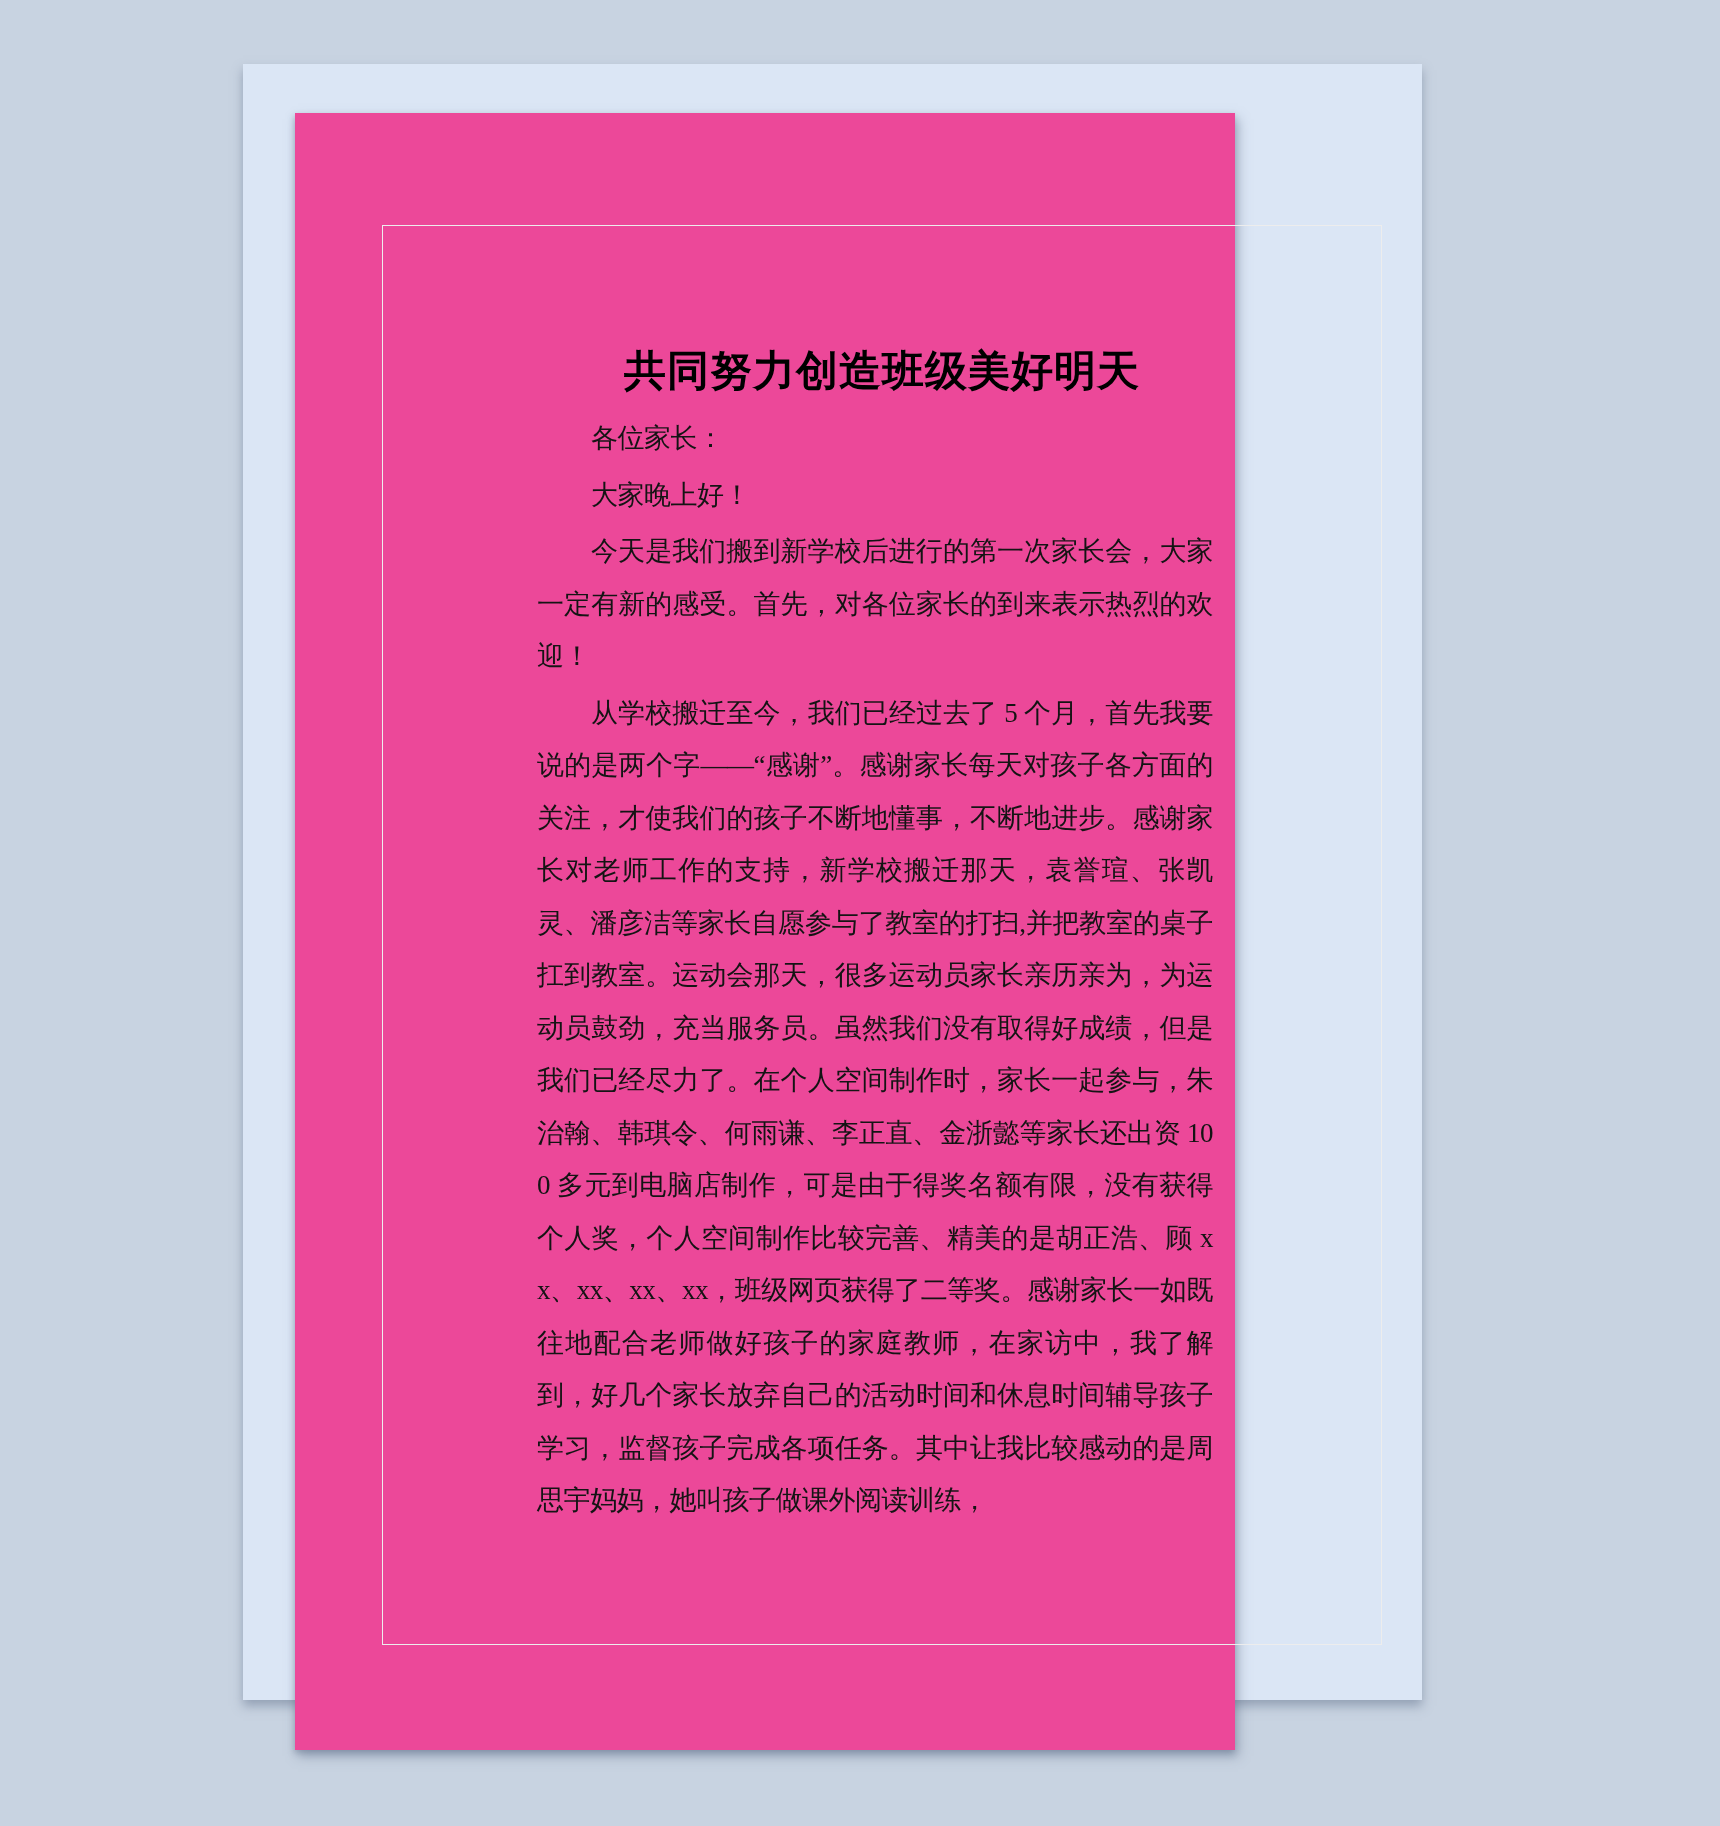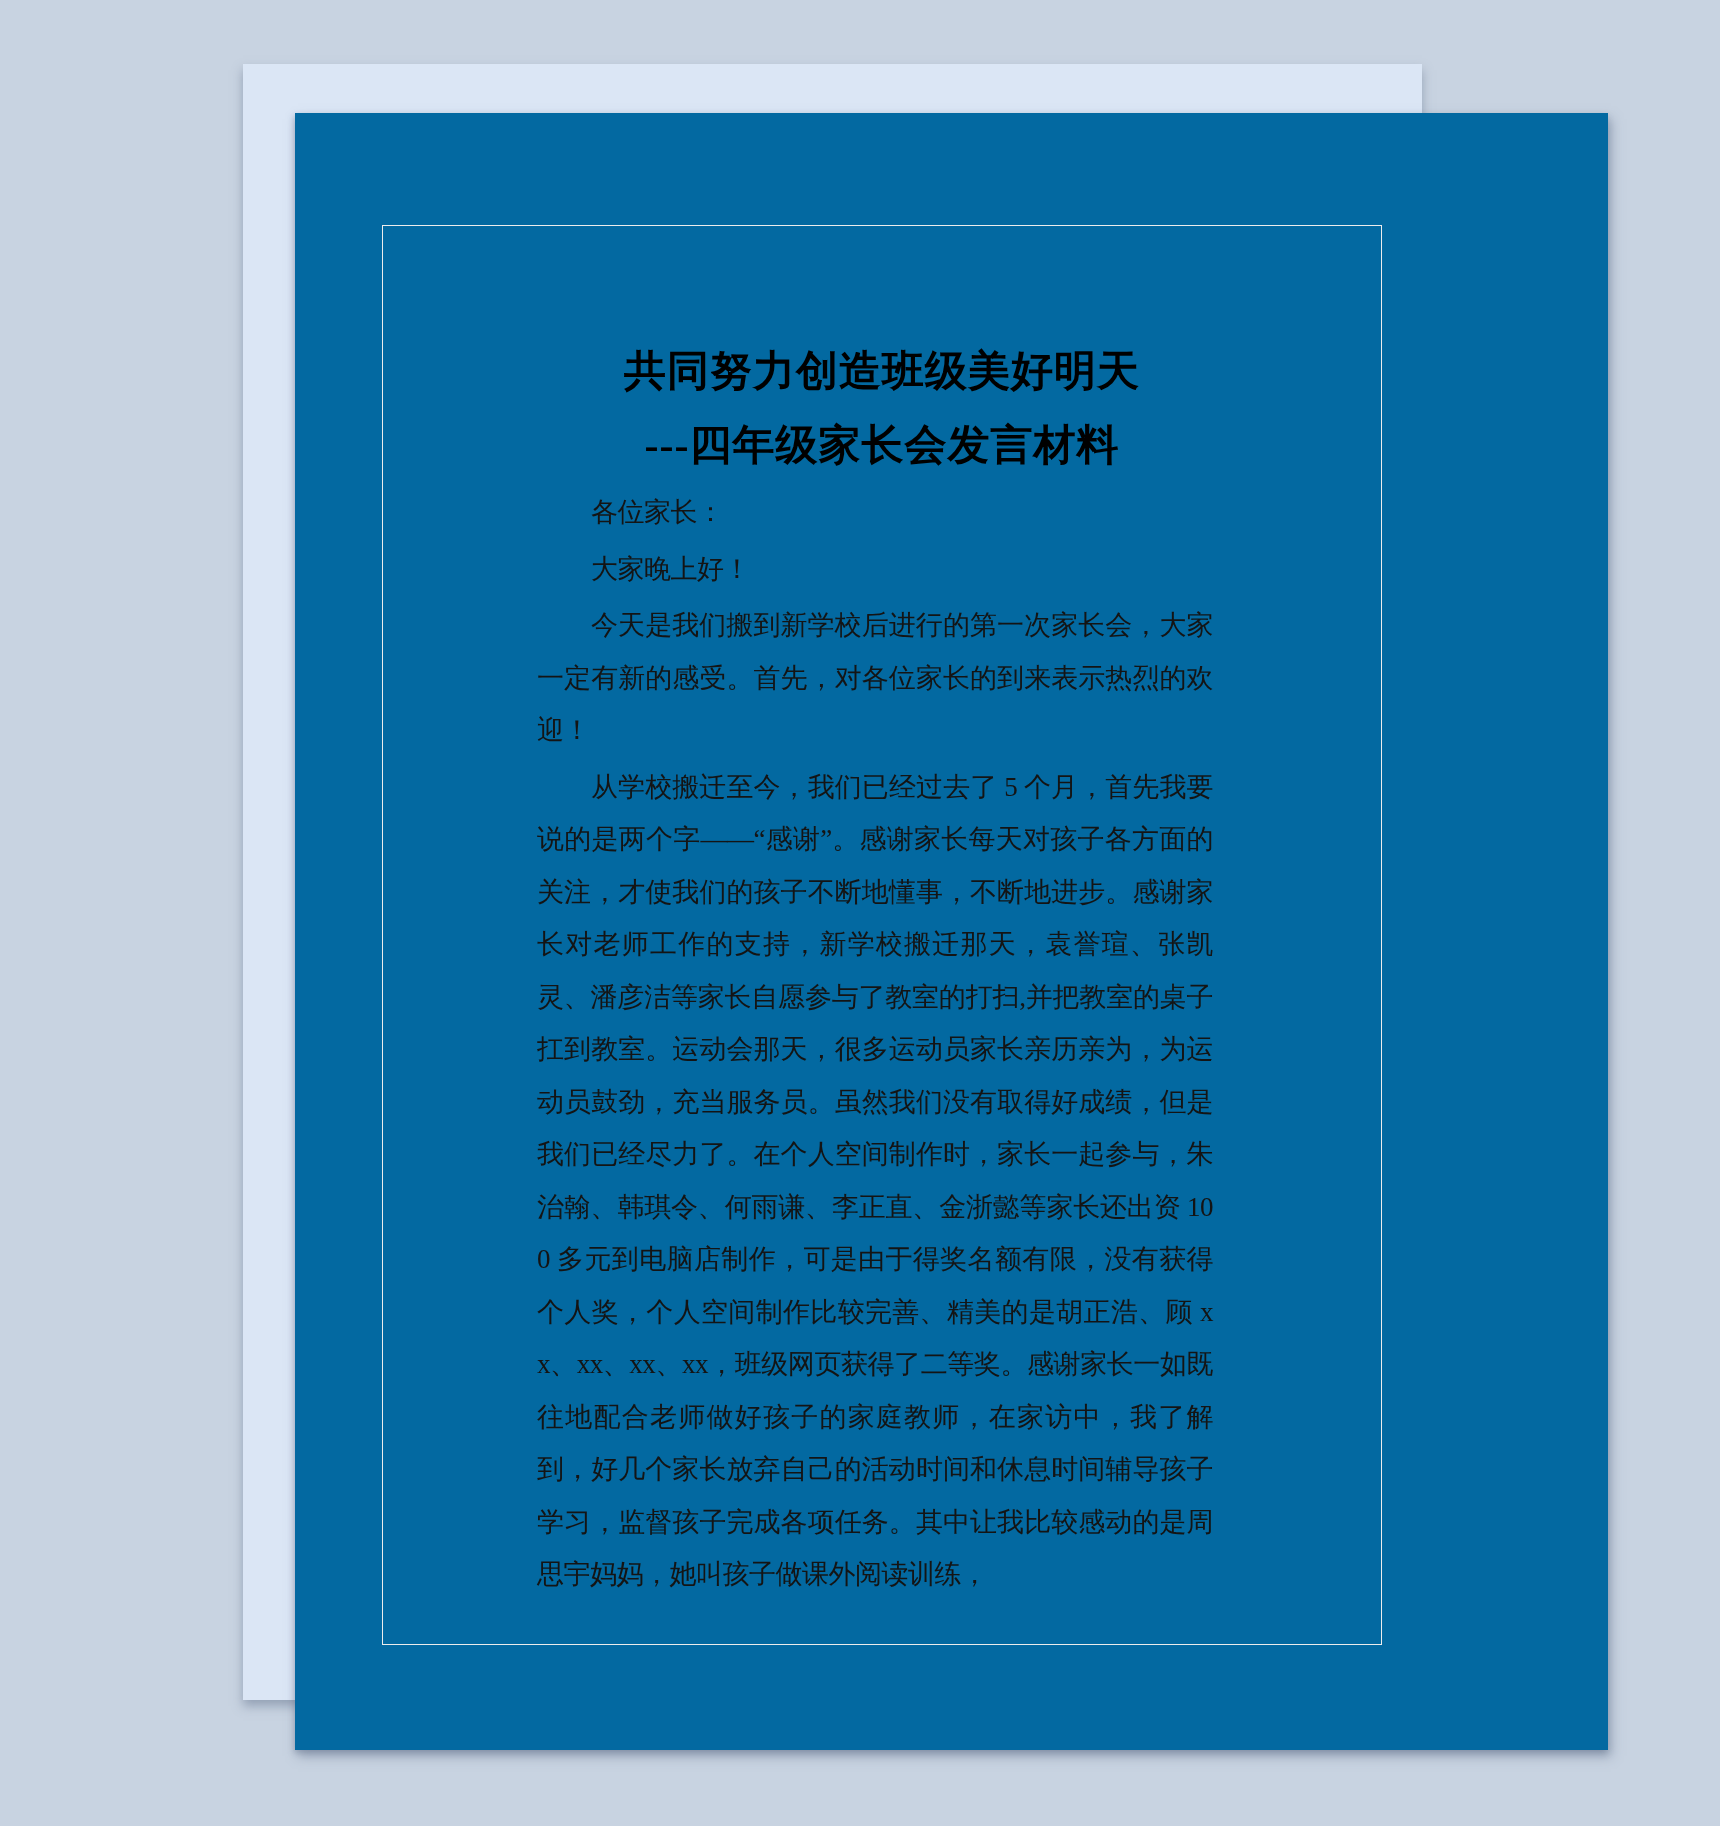--- a/index.html
+++ b/index.html
@@ -24,25 +24,24 @@
     top: 64px;
     width: 1179px;
     height: 1636px;
     background: #dbe6f5;
     box-shadow: 0 6px 10px rgba(96, 112, 138, 0.5);
   }
   .front-page {
     position: absolute;
     left: 295px;
     top: 113px;
-    width: 1300px;
+    width: 940px;
     height: 1637px;
-    background: #0369a1;
+    background: #ec4899;
     box-shadow: -1px 3px 6px rgba(96, 112, 138, 0.35), 3px 6px 11px rgba(96, 112, 138, 0.5);
-    padding-left: 13px;
   }
   .text-area {
     position: absolute;
     left: 87px;
     top: 112px;
     width: 1000px;
     height: 1420px;
     border: 1px solid #ededed;
     box-sizing: border-box;
     overflow: hidden;
@@ -80,21 +79,20 @@
 
 <div class="canvas">
 
   <div class="back-page"></div>
 
   <div class="front-page">
     <div class="text-area">
 
       <h1 class="doc-title first">共同努力创造班级美好明天</h1>
 
-      <h1 class="doc-title">---四年级家长会发言材料</h1>
 
       <div class="doc-body">
         <p>各位家长：</p>
         <p>大家晚上好！</p>
         <p>今天是我们搬到新学校后进行的第一次家长会，大家一定有新的感受。首先，对各位家长的到来表示热烈的欢迎！</p>
         <p>从学校搬迁至今，我们已经过去了 5 个月，首先我要说的是两个字——“感谢”。感谢家长每天对孩子各方面的关注，才使我们的孩子不断地懂事，不断地进步。感谢家长对老师工作的支持，新学校搬迁那天，袁誉瑄、张凯灵、潘彦洁等家长自愿参与了教室的打扫,并把教室的桌子扛到教室。运动会那天，很多运动员家长亲历亲为，为运动员鼓劲，充当服务员。虽然我们没有取得好成绩，但是我们已经尽力了。在个人空间制作时，家长一起参与，朱治翰、韩琪令、何雨谦、李正直、金浙懿等家长还出资 100 多元到电脑店制作，可是由于得奖名额有限，没有获得个人奖，个人空间制作比较完善、精美的是胡正浩、顾 xx、xx、xx、xx，班级网页获得了二等奖。感谢家长一如既往地配合老师做好孩子的家庭教师，在家访中，我了解到，好几个家长放弃自己的活动时间和休息时间辅导孩子学习，监督孩子完成各项任务。其中让我比较感动的是周思宇妈妈，她叫孩子做课外阅读训练，</p>
       </div>
 
     </div>
   </div>

